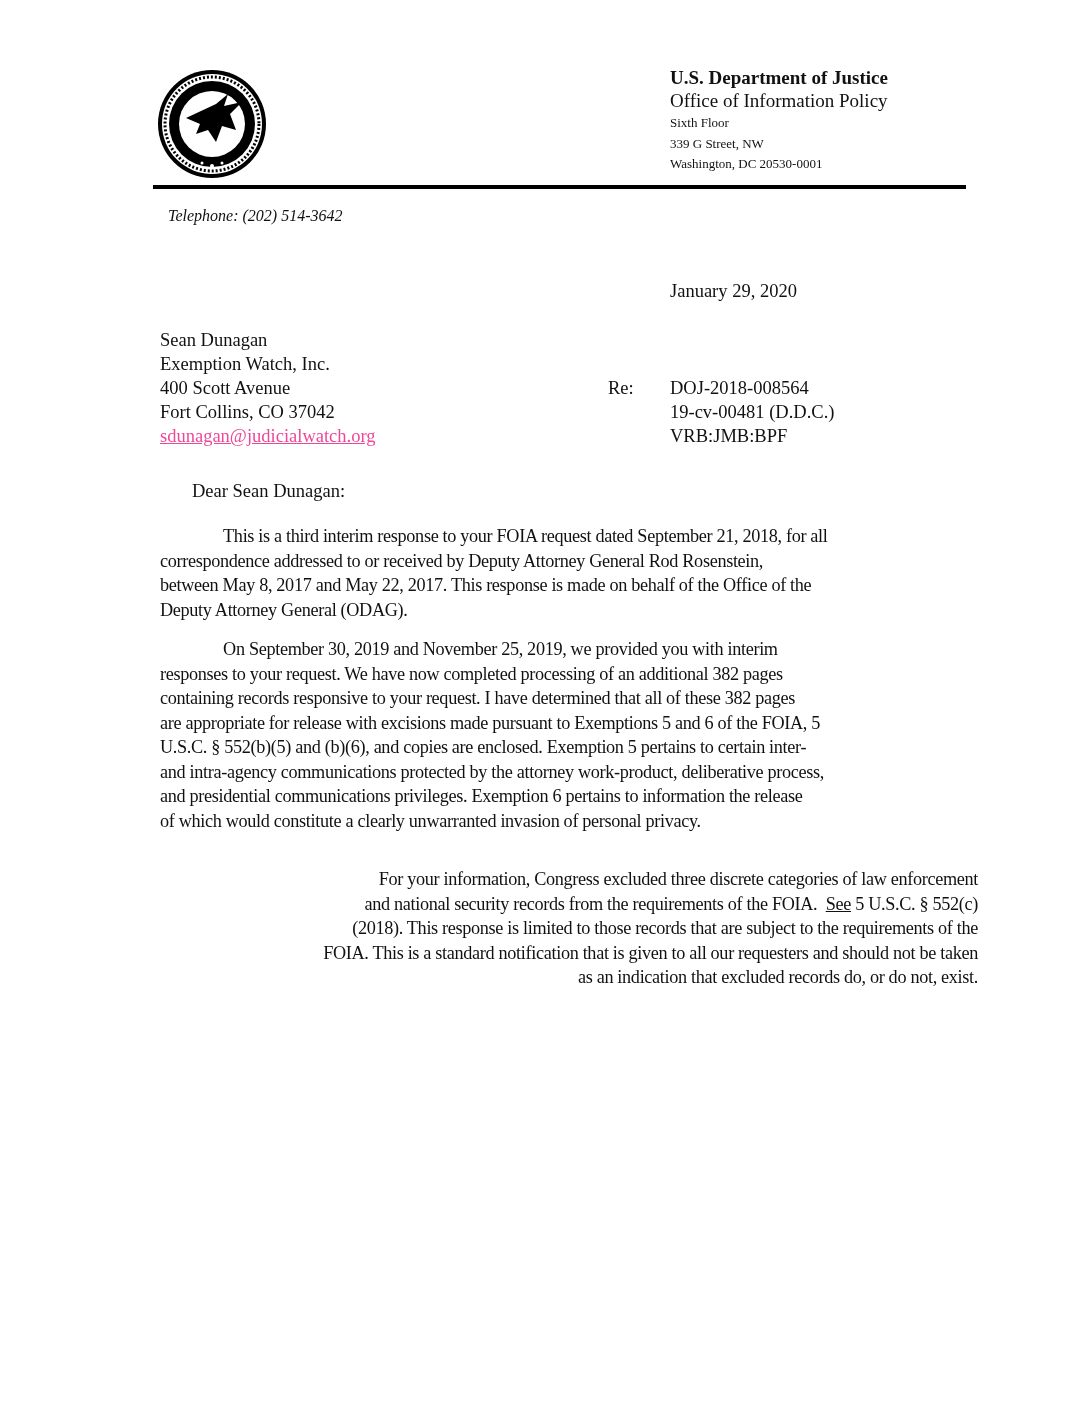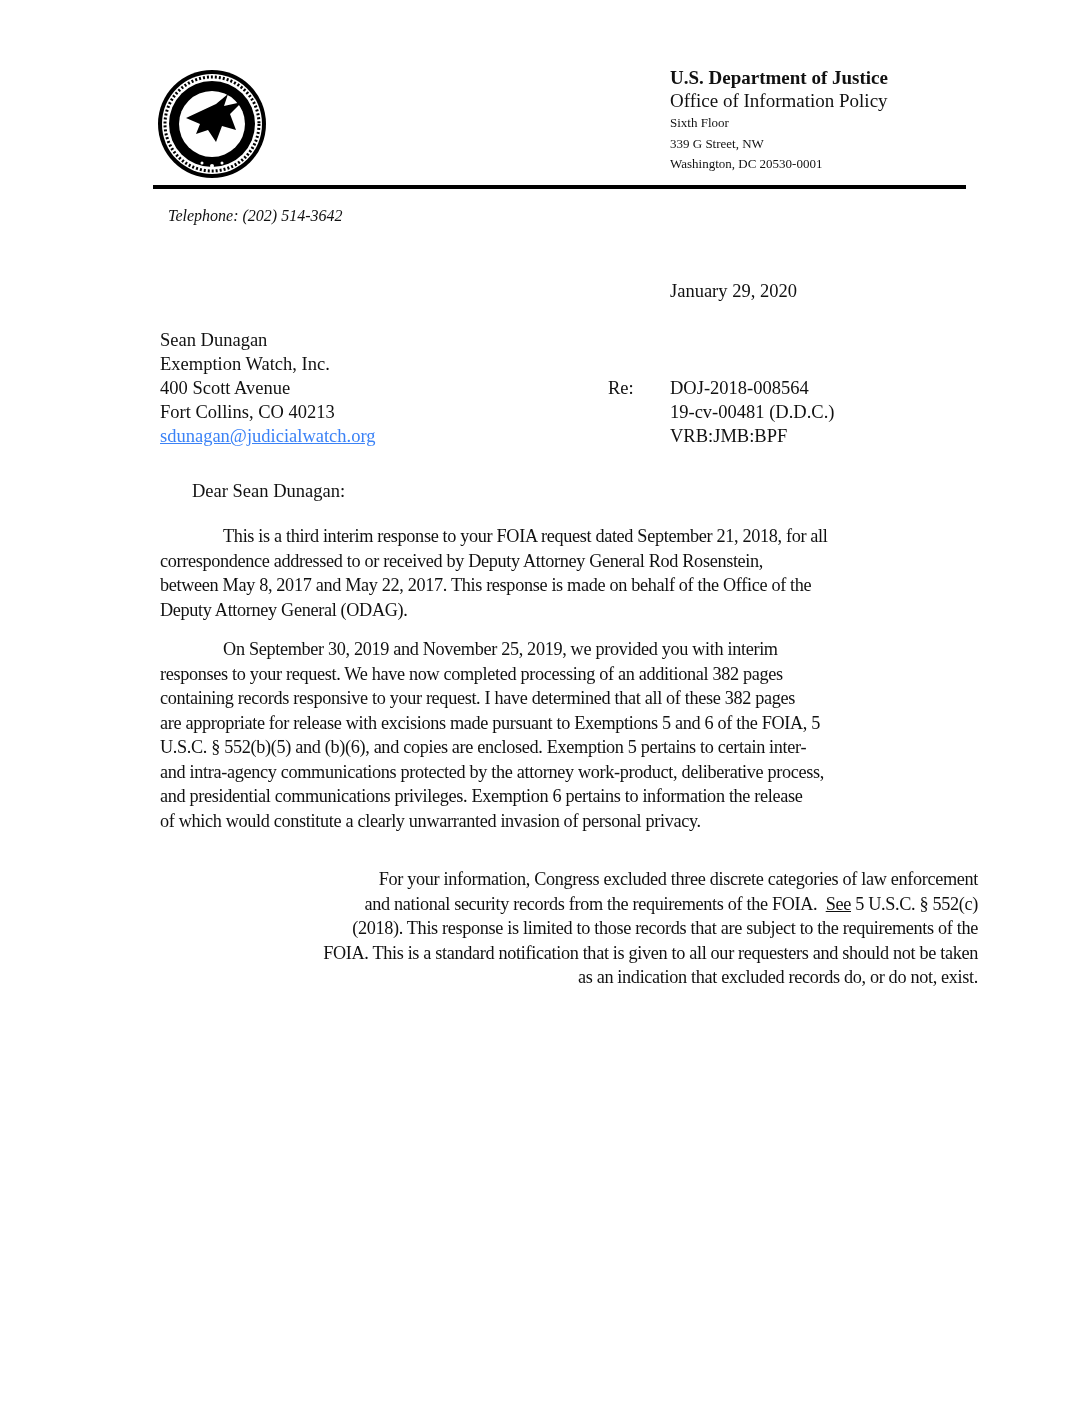--- a/index.html
+++ b/index.html
@@ -12,21 +12,21 @@
   #hdr-office { top: 90px; font-size: 19px; }
   .hdr-it { font-size: 13px; }
   #hdr-addr1 { top: 115px; }
   #hdr-addr2 { top: 136px; }
   #hdr-addr3 { top: 156px; }
   #rule { left: 153px; top: 185px; width: 813px; height: 4px; background: #000; }
   #phone { left: 160px; top: 207px; font-size: 16px; font-style: italic; margin-left: 8px; }
   .t18 { font-size: 18.5px; line-height: 24px; }
   #date { left: 670px; top: 279px; }
   #addr { left: 160px; top: 328px; }
-  #addr .email { color: #3b82f6; text-decoration: underline; }
+  #addr .email { color: #ec4899; text-decoration: underline; }
   #re-label { left: 608px; top: 376px; }
   #re-lines { left: 670px; top: 376px; }
   #salutation { left: 172px; top: 479px; margin-left: 20px; }
   .para { left: 160px; width: 830px; font-size: 18.5px; line-height: 24.5px;
           letter-spacing: -0.35px; white-space: nowrap; }
   .para .ind { display: inline-block; width: 64px; }
   #p1 { top: 524px; }
   #p2 { top: 637px; }
   #p3 { top: 867px; text-align: right; }
   .ul { text-decoration: underline; }
@@ -57,21 +57,21 @@
 <div id="rule" class="abs"></div>
 
 <div id="phone" class="abs">Telephone: (202) 514-3642</div>
 
 <div id="date" class="abs t18">January 29, 2020</div>
 
 <div id="addr" class="abs t18">
   <div>Sean Dunagan</div>
   <div>Exemption Watch, Inc.</div>
   <div>400 Scott Avenue</div>
-  <div>Fort Collins, CO  40213</div>
+  <div>Fort Collins, CO  37042</div>
   <div><a class="email">sdunagan@judicialwatch.org</a></div>
 </div>
 
 <div id="re-label" class="abs t18">Re:</div>
 <div id="re-lines" class="abs t18">
   <div>DOJ-2018-008564</div>
   <div>19-cv-00481 (D.D.C.)</div>
   <div>VRB:JMB:BPF</div>
 </div>
 

